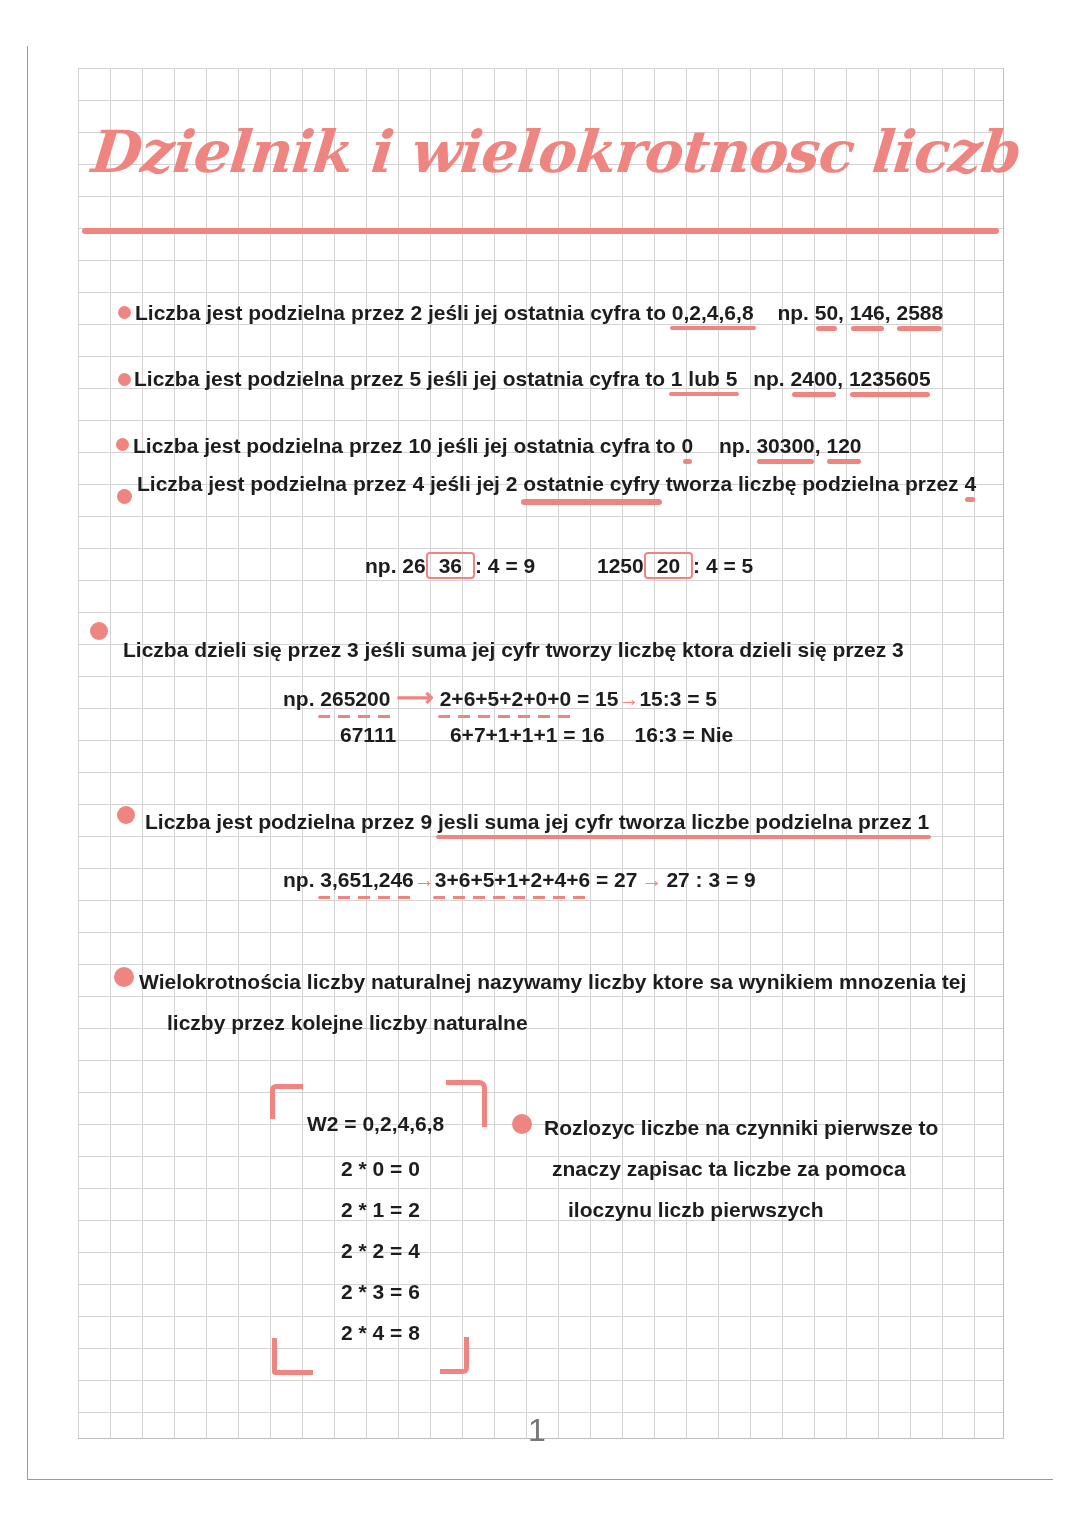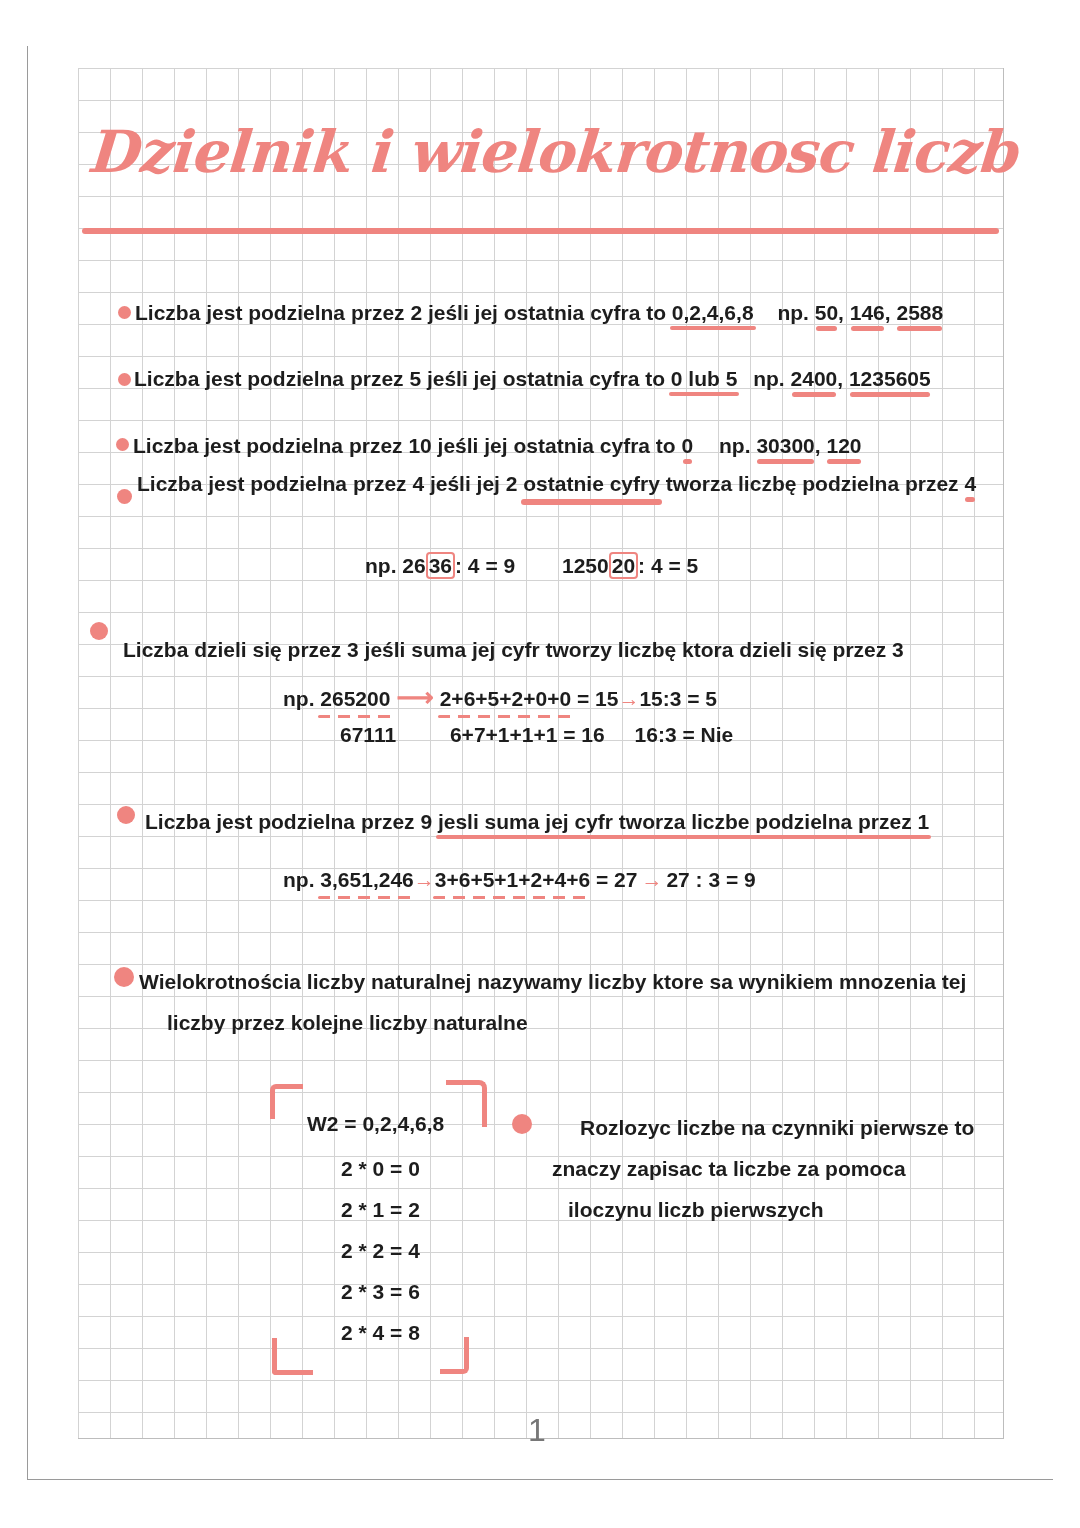--- a/index.html
+++ b/index.html
@@ -27,21 +27,21 @@
   .title-rule { position:absolute; left:82px; top:228px; width:917px; height:6px; background:#ef8580; border-radius:3px; }
   .bullet { position:absolute; width:13px; height:13px; border-radius:50%; background:#ef8580; }
   .bullet.big { width:18px; height:18px; }
   .line { position:absolute; font-size:21px; font-weight:bold; white-space:nowrap; color:#1d1d1d; }
   .ul { position:relative; }
   .ul::after { content:""; position:absolute; left:-2px; right:-2px; bottom:-6px; height:4px; border-radius:3px; background:#ef8580; }
   .ul.thick::after { height:6px; bottom:-10px; }
   .ul.dash::after { background: repeating-linear-gradient(to right, #ef8580 0 12px, transparent 12px 20px); height:3px; bottom:-8px; }
   .tick { position:relative; }
   .tick::after { content:""; position:absolute; left:1px; right:1px; bottom:-7px; height:5px; border-radius:3px; background:#ef8580; }
-  .box { border:2px solid #ef8580; border-radius:4px; padding:0 1px; }
+  .box { border:2px solid #ef8580; border-radius:4px; padding:0 11px; }
   .arrow { color:#ef8580; font-weight:bold; }
   .bracket { position:absolute; border-color:#ef8580; border-style:solid; border-width:0; }
   .page-num { position:absolute; left:528px; top:1412px; font-size:32px; color:#777; }
 </style>
 </head>
 <body>
 
 <div class="frame-left"></div>
 <div class="frame-bottom"></div>
 <div class="grid"></div>
@@ -50,37 +50,37 @@
 <div class="title-rule"></div>
 
 <div class="bullet" style="left:118px;top:306px;"></div>
 <div class="line" style="left:135px;top:301px;">
   <span>Liczba jest podzielna przez 2 jeśli jej ostatnia cyfra to </span><span class="ul">0,2,4,6,8</span>
   <span style="margin-left:18px">np. </span><span class="tick">50</span>, <span class="tick">146</span>, <span class="tick">2588</span>
 </div>
 
 <div class="bullet" style="left:118px;top:373px;"></div>
 <div class="line" style="left:134px;top:367px;">
-  <span>Liczba jest podzielna przez 5 jeśli jej ostatnia cyfra to </span><span class="ul">0 lub 5</span>
+  <span>Liczba jest podzielna przez 5 jeśli jej ostatnia cyfra to </span><span class="ul">1 lub 5</span>
   <span style="margin-left:10px">np. </span><span class="tick">2400</span>, <span class="tick">1235605</span>
 </div>
 
 <div class="bullet" style="left:116px;top:438px;"></div>
 <div class="line" style="left:133px;top:434px;">
   <span>Liczba jest podzielna przez 10 jeśli jej ostatnia cyfra to </span><span class="tick">0</span>
   <span style="margin-left:20px">np. </span><span class="tick">30300</span>, <span class="tick">120</span>
 </div>
 
 <div class="bullet" style="left:117px;top:489px;width:15px;height:15px;"></div>
 <div class="line" style="left:137px;top:472px;">
   <span>Liczba jest podzielna przez 4 jeśli jej 2 </span><span class="ul thick">ostatnie cyfry</span><span> tworza liczbę podzielna przez </span><span class="tick">4</span>
 </div>
 <div class="line" style="left:365px;top:554px;">
   <span>np. 26</span><span class="box">36</span><span>: 4 = 9</span>
-  <span style="margin-left:41px">1250</span><span class="box">20</span><span>: 4 = 5</span>
+  <span style="margin-left:56px">1250</span><span class="box">20</span><span>: 4 = 5</span>
 </div>
 
 <div class="bullet big" style="left:90px;top:622px;"></div>
 <div class="line" style="left:123px;top:622px;margin-top:16px;">Liczba dzieli się przez 3 jeśli suma jej cyfr tworzy liczbę ktora dzieli się przez 3</div>
 <div class="line" style="left:283px;top:682px;">
   <span>np. </span><span class="ul dash">265200</span><span class="arrow" style="margin:0 6px;font-size:26px;">⟶</span><span class="ul dash">2+6+5+2+0+0</span><span> = 15</span><span class="arrow">→</span><span>15:3 = 5</span>
 </div>
 <div class="line" style="left:340px;top:723px;">
   <span>67111</span>
   <span style="margin-left:48px">6+7+1+1+1 = 16</span>
@@ -105,17 +105,17 @@
 <div class="bracket" style="left:440px;top:1337px;width:24px;height:32px;border-bottom-width:5px;border-right-width:5px;border-bottom-right-radius:6px;"></div>
 
 <div class="line" style="left:307px;top:1112px;">W2 = 0,2,4,6,8</div>
 <div class="line" style="left:341px;top:1157px;">2 * 0 = 0</div>
 <div class="line" style="left:341px;top:1198px;">2 * 1 = 2</div>
 <div class="line" style="left:341px;top:1239px;text-align:right;">2 * 2 = 4</div>
 <div class="line" style="left:341px;top:1280px;">2 * 3 = 6</div>
 <div class="line" style="left:341px;top:1321px;">2 * 4 = 8</div>
 
 <div class="bullet big" style="left:512px;top:1114px;width:20px;height:20px;"></div>
-<div class="line" style="left:580px;top:1116px;">Rozlozyc liczbe na czynniki pierwsze to</div>
+<div class="line" style="left:544px;top:1116px;">Rozlozyc liczbe na czynniki pierwsze to</div>
 <div class="line" style="left:552px;top:1157px;">znaczy zapisac ta liczbe za pomoca</div>
 <div class="line" style="left:552px;top:1198px;margin-left:16px;">iloczynu liczb pierwszych</div>
 
 <div class="page-num">1</div>
 
 </body></html>

